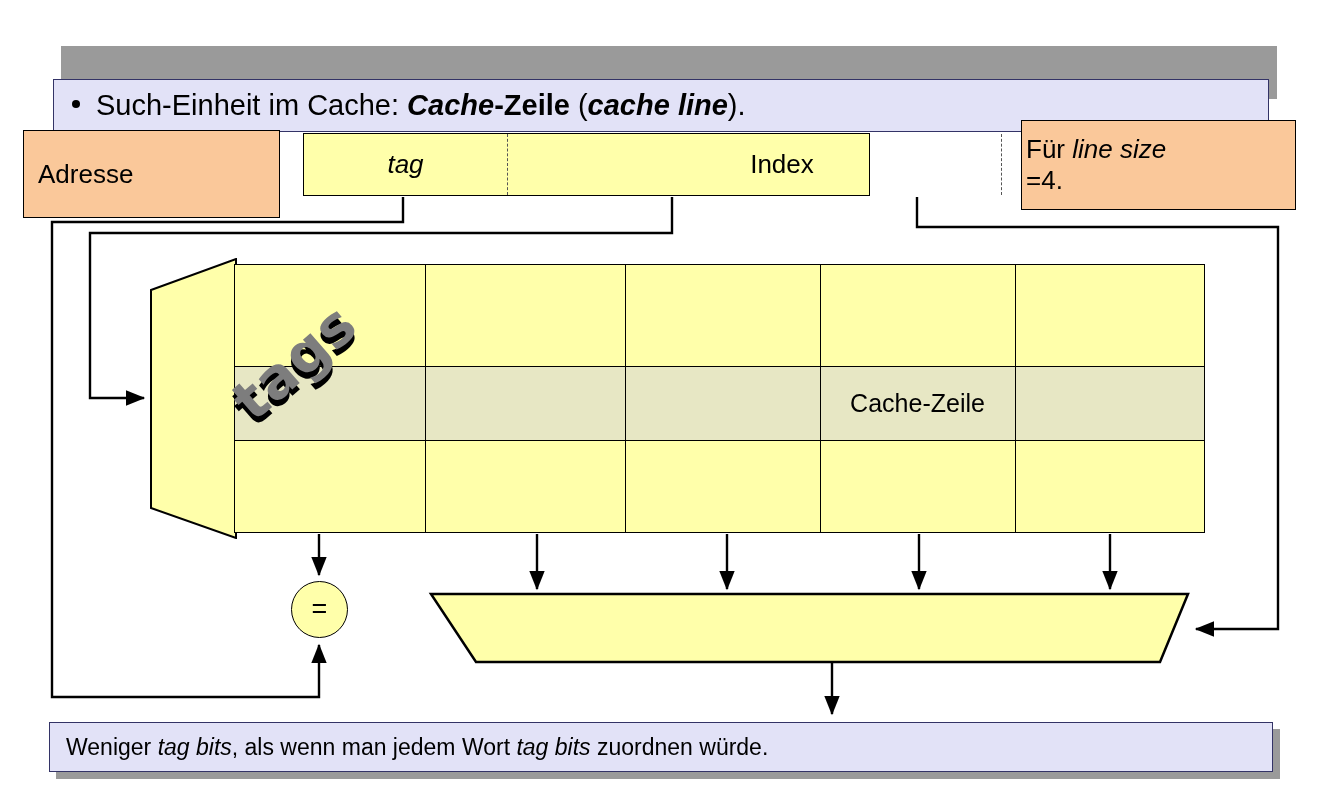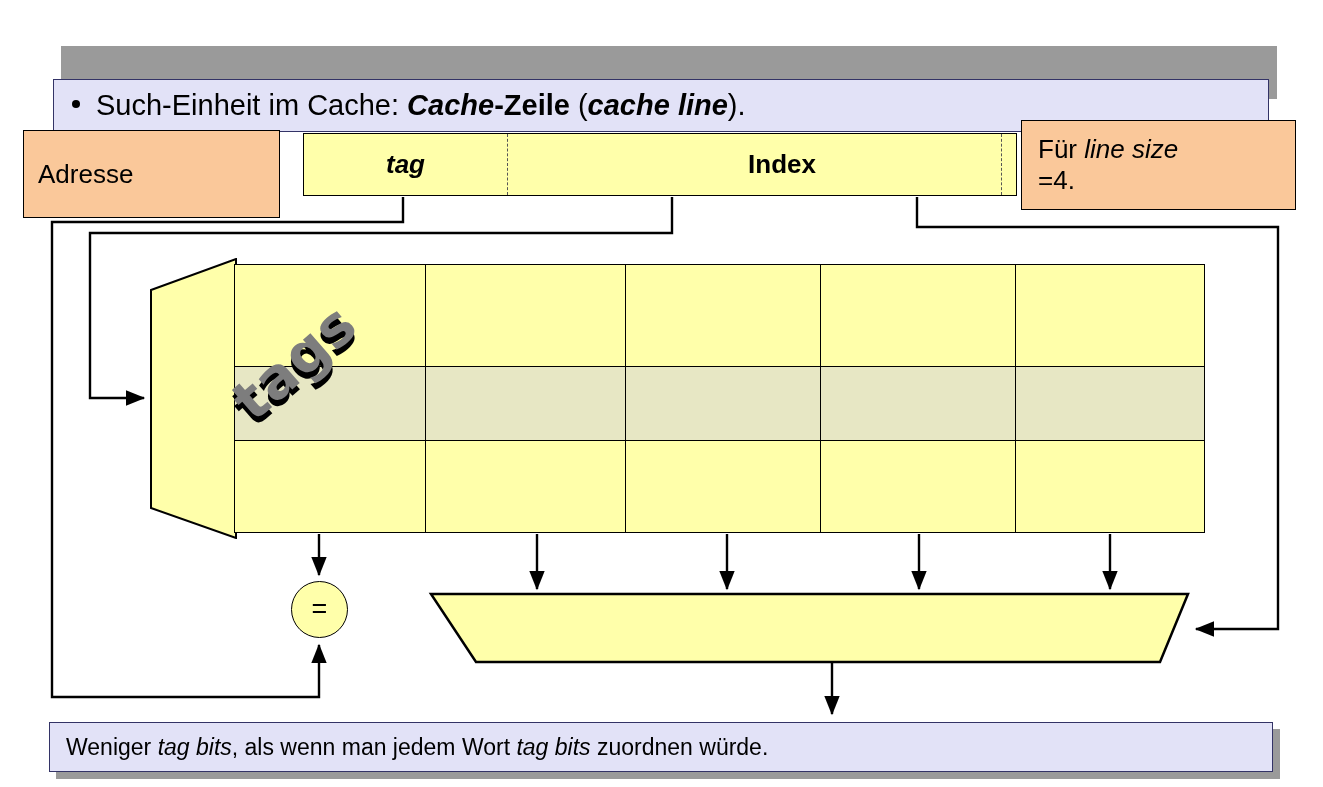--- a/index.html
+++ b/index.html
@@ -63,35 +63,34 @@
     border:1.5px solid #000;
     box-sizing:border-box;
     font-size:26px;
     color:#000;
     display:flex;
     align-items:center;
   }
   #addr-box{left:23px;top:130px;width:257px;height:88px;padding-left:14px;}
   #note-box{
     left:1021px;top:120px;width:275px;height:90px;
-    padding:6px 16px;
+    padding:6px 4px;
     align-items:flex-start;
     flex-direction:column;
     justify-content:center;
     line-height:1.18;
   }
 
   
   #addr-field{
     position:absolute;
-    left:303px;top:133px;width:714px;height:63px;
+    left:303px;top:133px;width:567px;height:63px;
     background:#ffffaa;
     border:1.5px solid #000;
     box-sizing:border-box;
-    font-weight:bold;
   }
   #addr-field .seg{
     position:absolute;top:0;bottom:0;
     display:flex;align-items:center;justify-content:center;
     font-size:26px;color:#000;
   }
   #seg-tag{left:0;width:203px;}
   #seg-index{left:203px;width:494px;padding-left:28px;}
   #seg-off{left:697px;right:0;}
   .seg-divider{
@@ -215,20 +214,21 @@
   </svg>
 
   <div id="array">
     <div class="arr-row" id="row-top"></div>
     <div class="arr-row" id="row-mid"></div>
     <div class="arr-row" id="row-bot"></div>
     <div class="col-sep" id="c1"></div>
     <div class="col-sep" id="c2"></div>
     <div class="col-sep" id="c3"></div>
     <div class="col-sep" id="c4"></div>
+    <div id="cache-zeile-label">Cache-Zeile</div>
   </div>
 
   <div id="tags-word">tags</div>
 
   <div id="comparator">
     <span>=</span>
   </div>
 
   <svg id="mux" viewBox="0 0 775 72">
     <polygon points="16,2 773,2 745,70 61,70" fill="#ffffaa" stroke="#000" stroke-width="2.5"></polygon>

